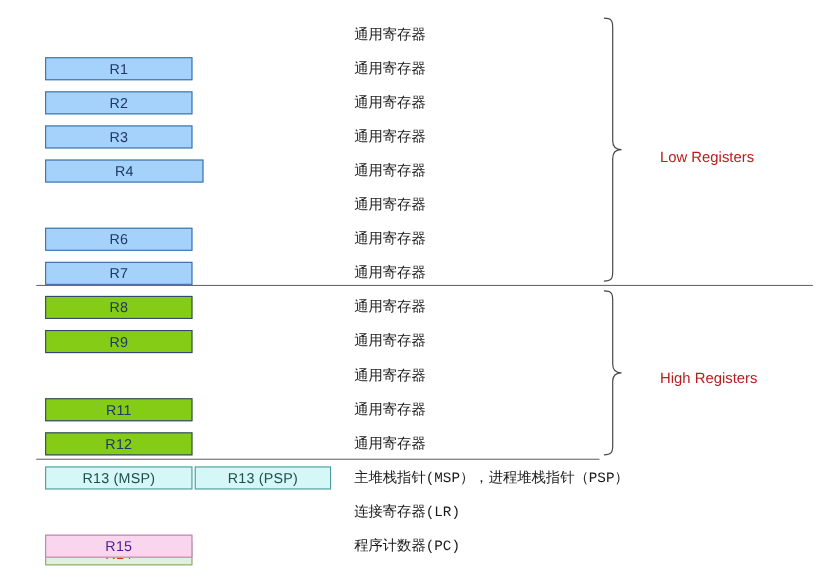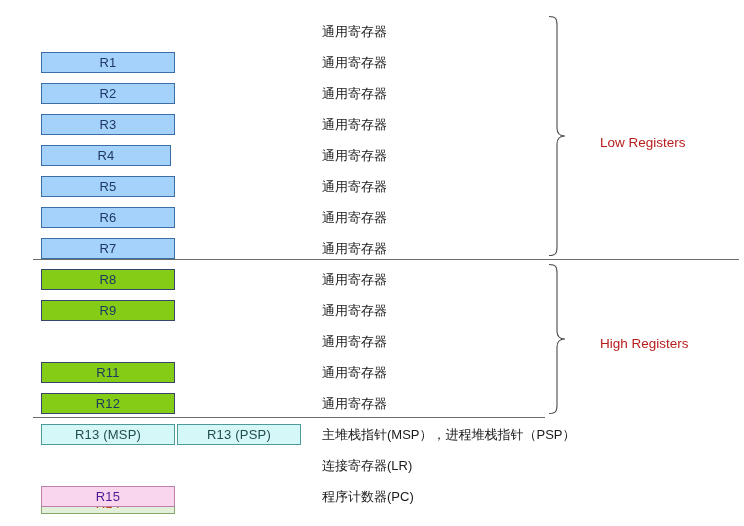--- a/index.html
+++ b/index.html
@@ -30,21 +30,21 @@
   .reg-box.sp   {background:#d6f7f7;border-color:#4c9a9a;color:#1f4e4e;}
   .reg-box.lr   {background:#e2f0d9;border-color:#86a96b;color:#c2410c;margin-top:38px;}
   .reg-box.pc   {background:#f9d6ee;border-color:#bd7fae;color:#4c1d95;}
 
   .desc{
     position:absolute;
     font-size:13px;
     color:#1a1a1a;
     white-space:nowrap;
     line-height:1;
-    font-family:Liberation Sans, sans-serif;
+    font-family:Liberation Mono, monospace;
   }
 
   .divider{
     position:absolute;
     height:0;
     border-top:1px solid #6b6b6b;
   }
 
   .brace-label{
     position:absolute;
@@ -61,23 +61,22 @@
 <body>
 
 <div id="diagram">
     <div class="desc" style="left: 322px; top: 25px;">通用寄存器</div>
     <div class="reg-box low" style="left: 41px; top: 52px; width: 134px;">R1</div>
     <div class="desc" style="left: 322px; top: 56px;">通用寄存器</div>
     <div class="reg-box low" style="left: 41px; top: 83px; width: 134px;">R2</div>
     <div class="desc" style="left: 322px; top: 87px;">通用寄存器</div>
     <div class="reg-box low" style="left: 41px; top: 114px; width: 134px;">R3</div>
     <div class="desc" style="left: 322px; top: 118px;">通用寄存器</div>
-    <div class="reg-box low" style="left: 41px; top: 145px; width: 130px;">R4</div>
+    <div class="reg-box low" style="left: 41px; top: 145px; width: 144px;">R4</div>
     <div class="desc" style="left: 322px; top: 149px;">通用寄存器</div>
-    <div class="reg-box low" style="left: 41px; top: 176px; width: 134px;">R5</div>
     <div class="desc" style="left: 322px; top: 180px;">通用寄存器</div>
     <div class="reg-box low" style="left: 41px; top: 207px; width: 134px;">R6</div>
     <div class="desc" style="left: 322px; top: 211px;">通用寄存器</div>
     <div class="reg-box low" style="left: 41px; top: 238px; width: 134px;">R7</div>
     <div class="desc" style="left: 322px; top: 242px;">通用寄存器</div>
     <div class="reg-box high" style="left: 41px; top: 269px; width: 134px;">R8</div>
     <div class="desc" style="left: 322px; top: 273px;">通用寄存器</div>
     <div class="reg-box high" style="left: 41px; top: 300px; width: 134px;">R9</div>
     <div class="desc" style="left: 322px; top: 304px;">通用寄存器</div>
     <div class="desc" style="left: 322px; top: 335px;">通用寄存器</div>

